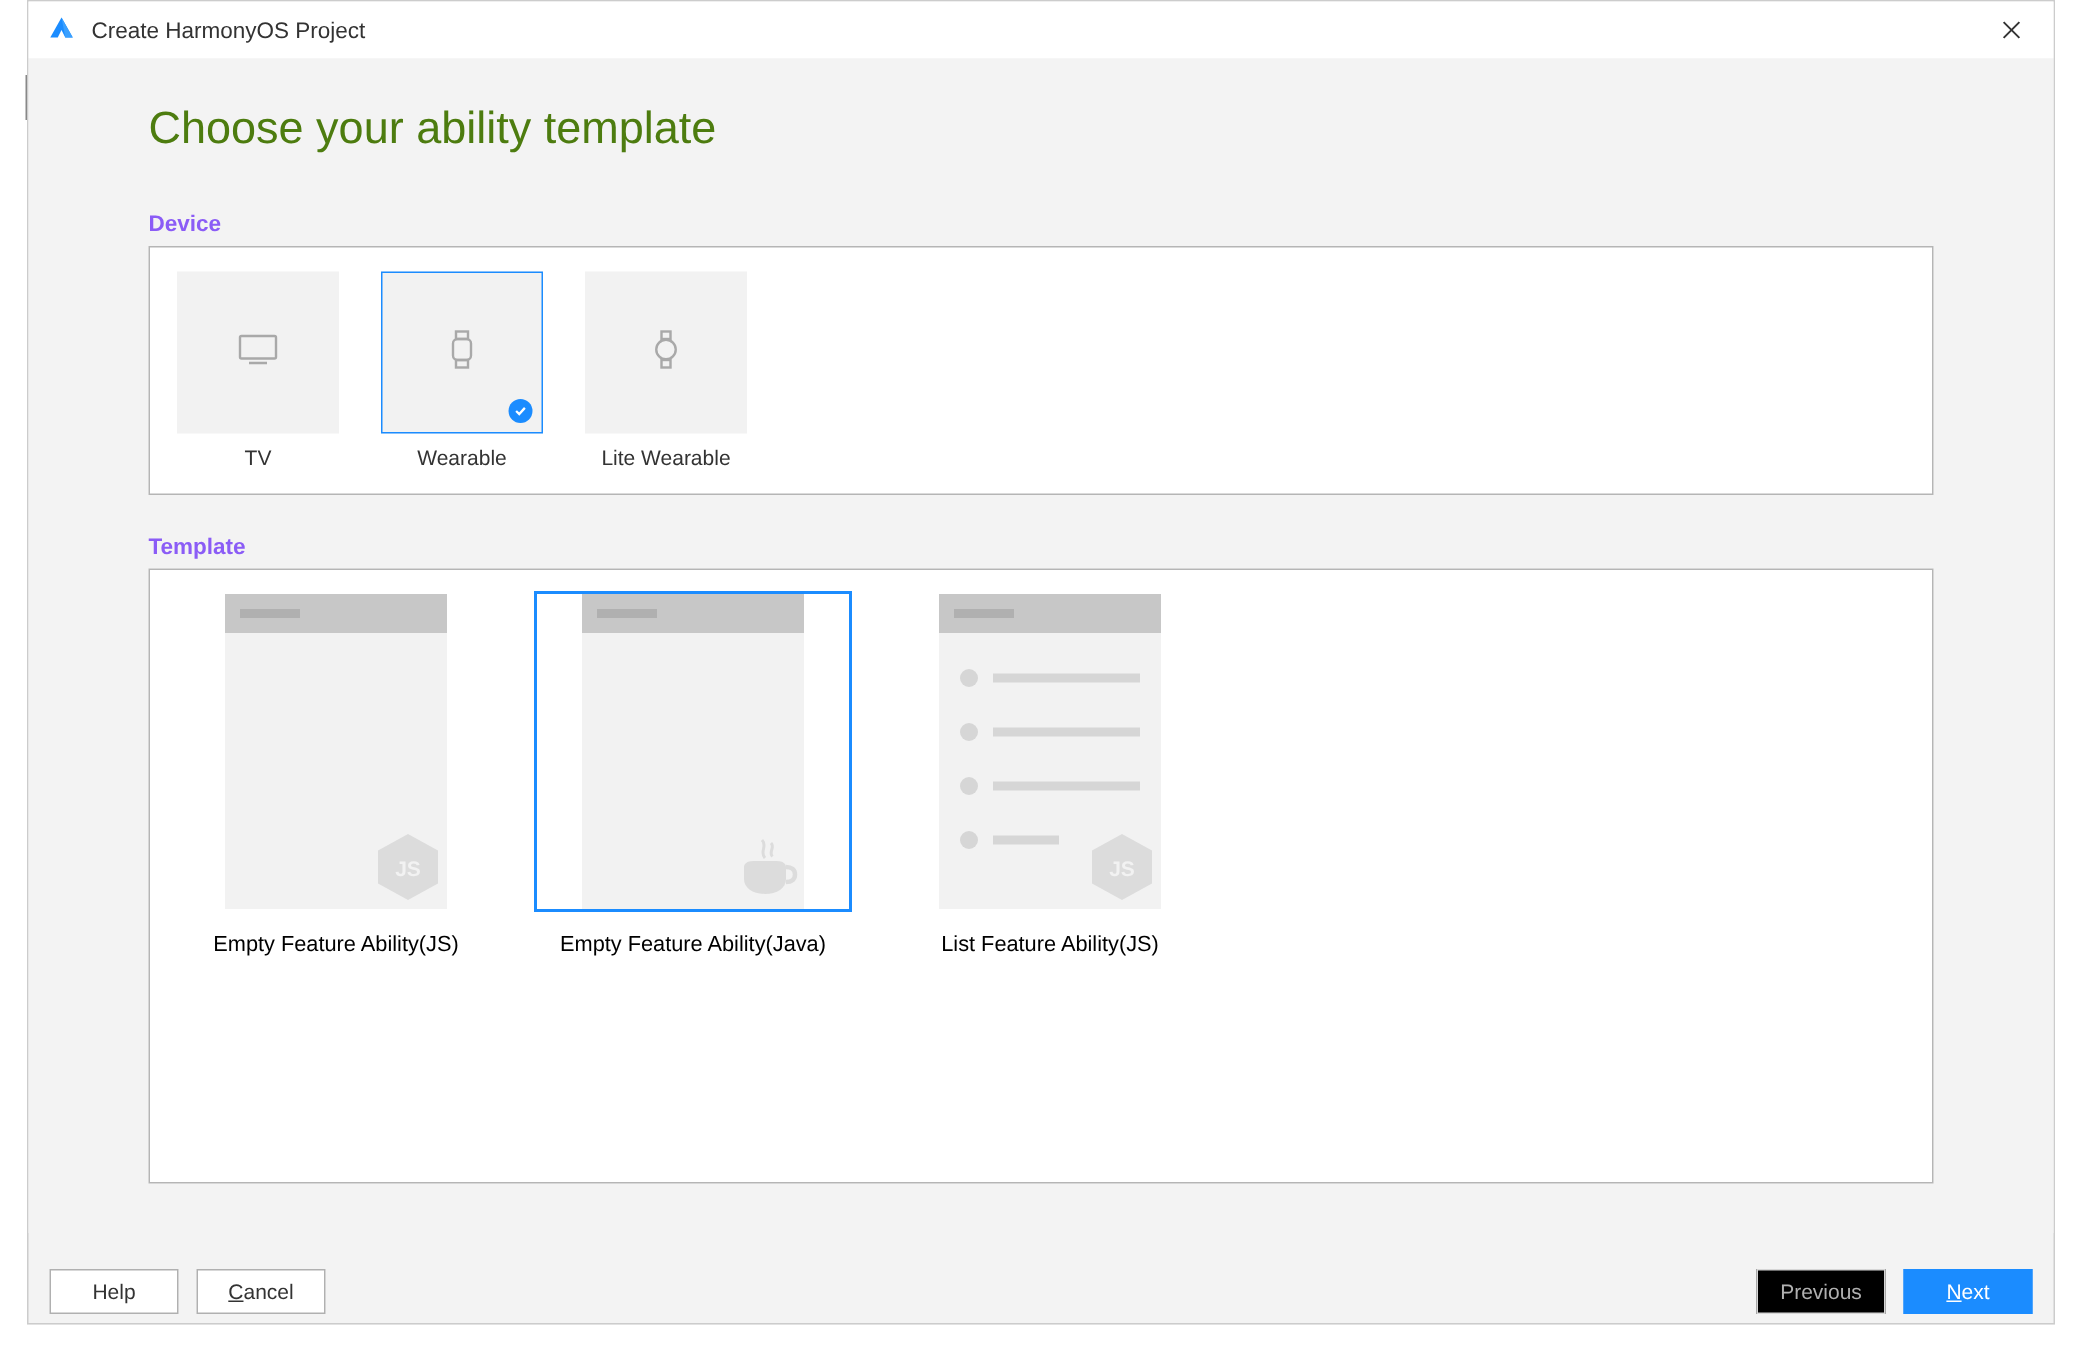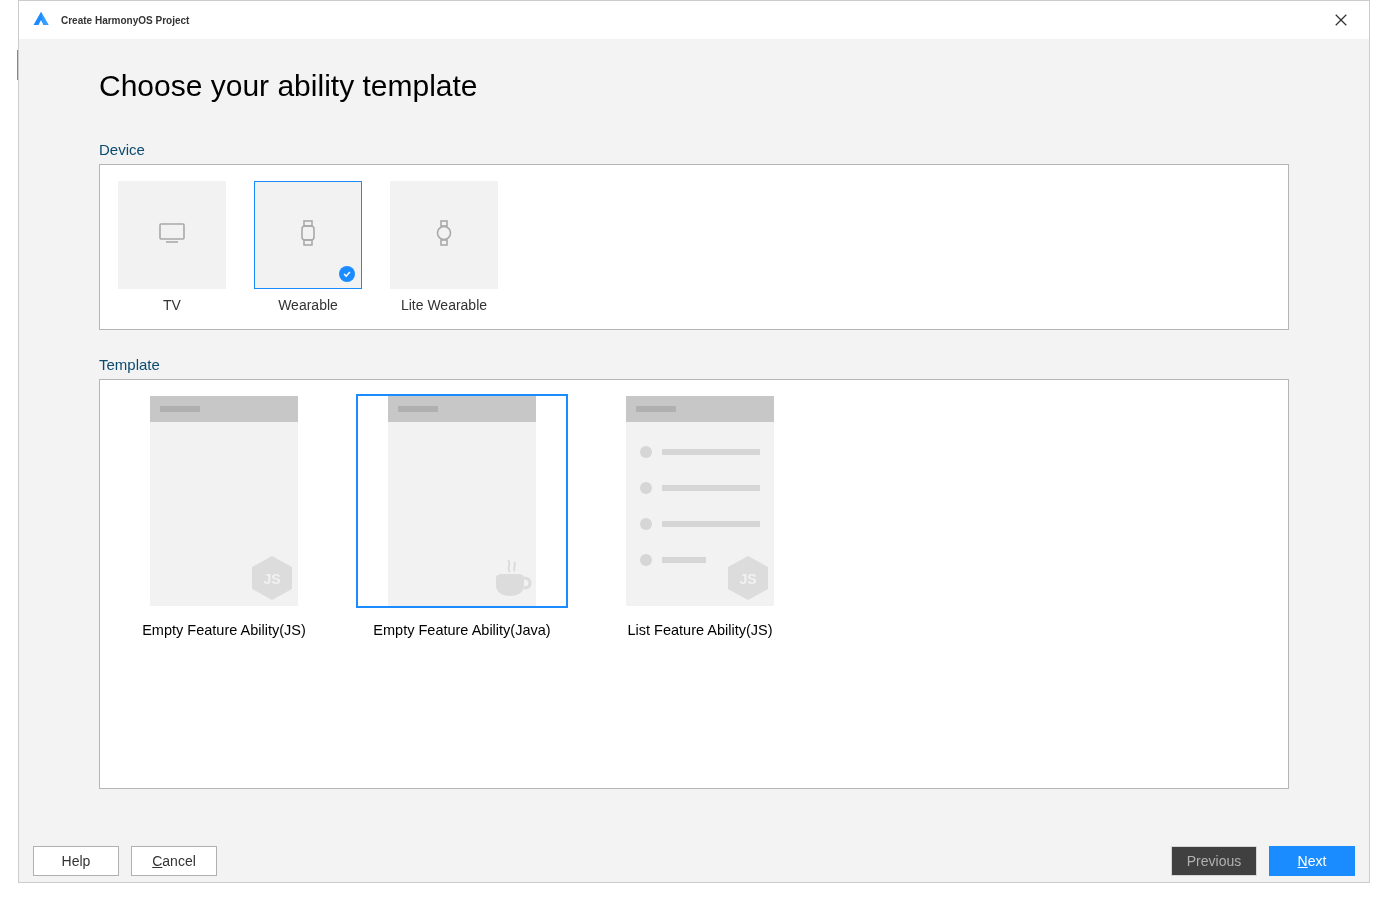--- a/index.html
+++ b/index.html
@@ -31,48 +31,47 @@
       align-items: center;
       padding: 0 12px;
       background: #fff;
     }
     .titlebar-icon {
       width: 20px;
       height: 20px;
       margin-right: 10px;
     }
     .titlebar-title {
-      font-size: 10px;
+      font-size: 15px;
       color: #333;
       flex: 1;
-      font-weight: bold;
     }
     .titlebar-close {
       width: 32px;
       height: 32px;
       display: flex;
       align-items: center;
       justify-content: center;
       cursor: pointer;
     }
     .content {
       flex: 1;
       padding: 30px 80px 10px 80px;
       background: #f3f3f3;
     }
     .heading {
       font-size: 30px;
       font-weight: 400;
-      color: #000000;
+      color: #4d7c0f;
       margin-bottom: 38px;
     }
     .section-label {
       font-size: 15px;
-      font-weight: 400;
-      color: #0c4a6e;
+      font-weight: 700;
+      color: #8b5cf6;
       margin-bottom: 6px;
     }
     .device-box {
       border: 1px solid #b5b5b5;
       background: #fff;
       padding: 16px 18px;
       display: flex;
       gap: 28px;
       margin-bottom: 26px;
     }
@@ -215,21 +214,21 @@
       justify-content: center;
       padding: 0 14px;
       margin-top: 24px;
     }
     .btn.primary {
       background: #1b8cff;
       color: #fff;
       border-color: #1b8cff;
     }
     .btn.disabled {
-      background: #404040;
+      background: #000000;
       color: #b0b0b0;
       border-color: #d6d6d6;
       cursor: default;
     }
     .btn .u { text-decoration: underline; }
     .spacer { flex: 1; }
     .left-edge {
       position: absolute;
       left: 0;
       top: 0;

